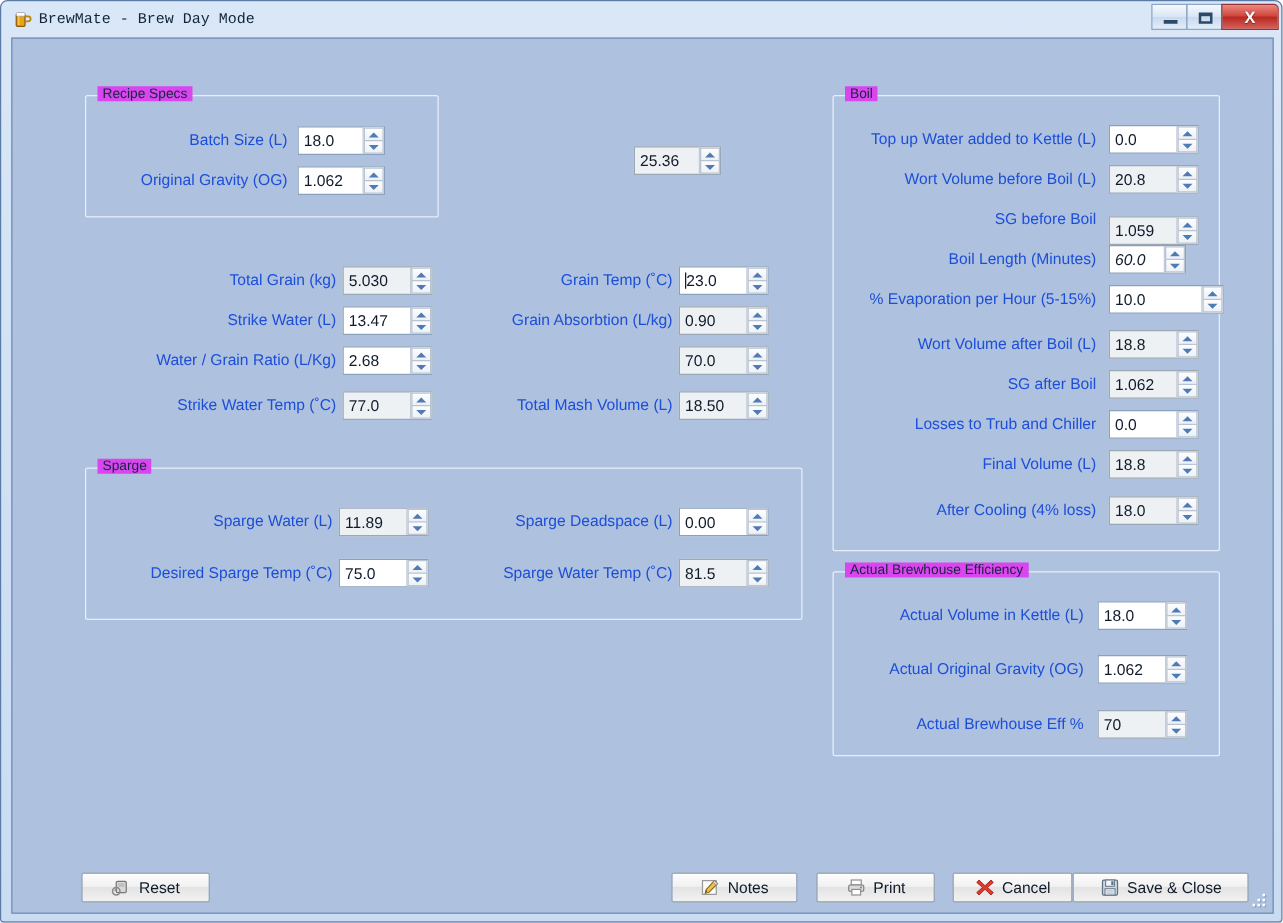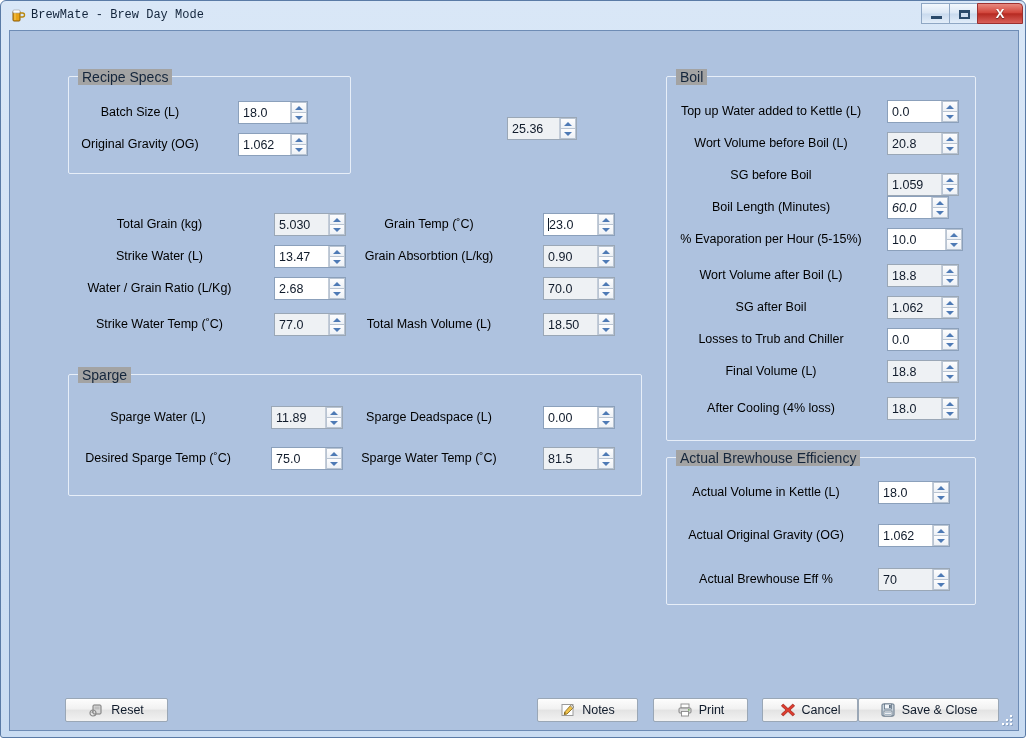--- a/index.html
+++ b/index.html
@@ -67,29 +67,29 @@
     border:1px solid #6e8cb5;
   }
   
   .group{
     position:absolute;box-sizing:border-box;
     border:1px solid #e7eef8;
     border-radius:2px;
   }
   .group-title{
     position:absolute;top:-8px;left:9px;
-    background:#a3a3a3;
+    background:#d946ef;
     padding:0 4px;
-    font-size:14px;color:#15263c;white-space:nowrap;
+    font-size:11px;color:#15263c;white-space:nowrap;
   }
   
   .lbl{
     position:absolute;
-    font-size:12.5px;color:#000000;white-space:nowrap;
-    text-align:center;
+    font-size:12.5px;color:#1d4ed8;white-space:nowrap;
+    text-align:right;
   }
   .spin{
     position:absolute;box-sizing:border-box;
     border:1px solid #8ba0bb;
     background:#ffffff;
     display:flex;align-items:stretch;
     height:23px;
   }
   .spin.ro{ background:#eef1f4;border-color:#9aa7b6; }
   .spin .val{
@@ -424,21 +424,21 @@
         <div class="up">
             <span class="arrow up"></span>
           </div>
         <div class="down">
             <span class="arrow down"></span>
           </div>
       </div>
     </div>
 
     <div class="lbl" style="left:655px;top:201px;width:212px;">% Evaporation per Hour (5-15%)</div>
-    <div class="spin" style="left:877px;top:197px;width:76px;">
+    <div class="spin" style="left:877px;top:197px;width:92px;">
       <div class="val">10.0</div>
       <div class="btns">
         <div class="up">
             <span class="arrow up"></span>
           </div>
         <div class="down">
             <span class="arrow down"></span>
           </div>
       </div>
     </div>

